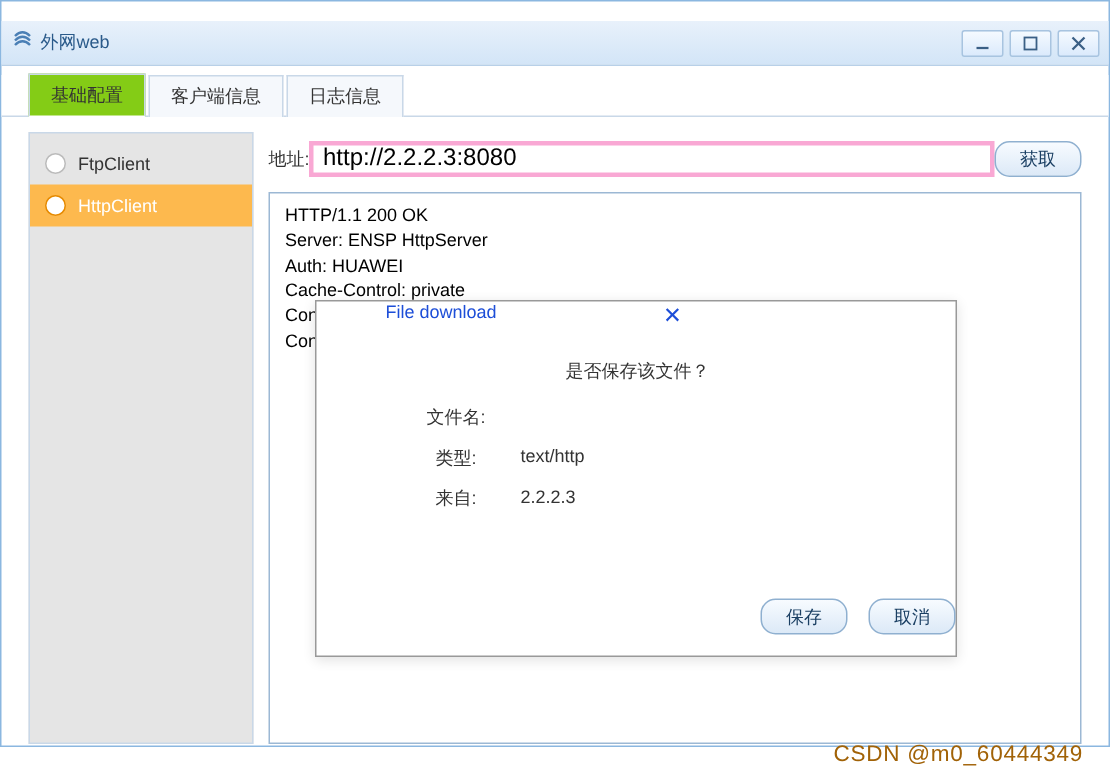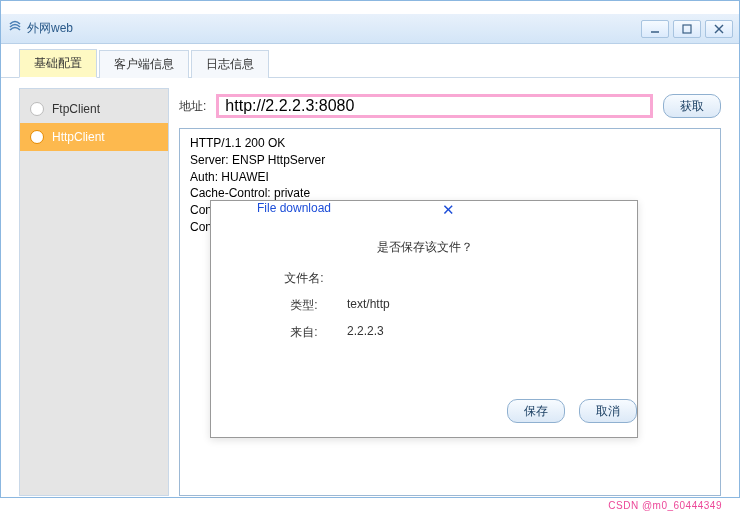--- a/index.html
+++ b/index.html
@@ -6,50 +6,50 @@
 body { background: #fff; width: 740px; height: 513px; overflow: hidden; position: relative; }
 
 .window { width: 740px; height: 498px; border: 1px solid #8bb7e0; background: #fff; }
 
 .titlebar { height: 30px; background: linear-gradient(to bottom, #e8f1fb, #d3e5f7); border-bottom: 1px solid #b8d0e8; display: flex; align-items: center; padding: 0 6px; color: #2a5a8a; font-size: 13px; margin-top: 13px; }
 .titlebar .title { flex: 1; display: flex; align-items: center; gap: 4px; }
 .titlebar .ctrl { width: 28px; height: 18px; border: 1px solid #a8c4e0; background: linear-gradient(#f5faff,#dbeafc); margin-left: 4px; display: flex; align-items: center; justify-content: center; color: #3a5f85; cursor: pointer; border-radius: 2px; }
 
 .tabbar { height: 28px; display: flex; align-items: flex-end; padding: 0 18px; background: #fff; border-bottom: 1px solid #c9d8e8; margin-top: 6px; }
 .tab { padding: 5px 14px; border: 1px solid #c9d8e8; border-bottom: none; margin-right: 2px; background: #f5f8fc; color: #333; cursor: pointer; position: relative; top: 1px; }
-.tab.active { background: #fef9c3; border-bottom: 1px solid #fff; }
+.tab.active { background: #84cc16; border-bottom: 1px solid #fff; }
 
 .body { display: flex; height: calc(100% - 30px - 6px - 28px); padding: 10px 18px 14px 18px; gap: 10px; }
 
 .sidebar { width: 150px; border: 1px solid #c9d8e8; background: #e5e5e5; padding-top: 6px; }
 .side-item { height: 28px; display: flex; align-items: center; padding: 0 10px; gap: 8px; cursor: pointer; color: #333; }
 .side-item.active { background: #fdb94e; color: #fff; }
 .side-item .dot { width: 14px; height: 14px; border-radius: 50%; border: 1px solid #bbb; background: #fff; }
 .side-item.active .dot { border-color: #e68a00; background: #fff; }
 
 .main { flex: 1; display: flex; flex-direction: column; }
-.addr-row { display: flex; align-items: center; gap: 10px; margin: 6px 0 10px 0; }
+.addr-row { display: flex; align-items: center; margin: 6px 0 10px 0; }
 .addr-row label { color: #333; }
 .addr-row input { flex: 1; height: 24px; border: 3px solid #f9a8d4; padding: 0 6px; font-size: 16px; }
 .btn { height: 24px; min-width: 58px; border: 1px solid #8fb0d0; background: linear-gradient(#f7fbff,#dce9f7); border-radius: 10px; cursor: pointer; padding: 0 12px; color: #1a3f63; }
 
 .response { flex: 1; border: 1px solid #9cb8d4; background: #fff; padding: 6px 10px; font-family: Arial, sans-serif; font-size: 12px; color: #000; line-height: 1.4; white-space: pre-line; position: relative; }
 
 .dialog { position: absolute; left: 210px; top: 200px; width: 428px; height: 238px; border: 1px solid #999; background: #fff; box-shadow: 0 2px 8px rgba(0,0,0,.12); }
 .dlg-title { height: 30px; display: flex; padding: 0 10px; color: #1d4ed8; border-bottom: 0; margin-left: 36px; }
 .dlg-title span { flex: 1; }
 .close-x { font-size: 15px; cursor: pointer; padding: 0 4px; }
 
 .dlg-body { padding: 8px 20px 0 22px; color: #333; text-align: center; }
 .dlg-q { margin-bottom: 14px; }
 .dlg-row { display: flex; margin-bottom: 10px; padding-left: 28px; }
 .dlg-row .lbl { width: 86px; }
 .dlg-btns { position: absolute; right: 0; bottom: 14px; display: flex; gap: 14px; }
 
-.watermark { position: absolute; right: 18px; bottom: 2px; color: #ec4899; font-size: 10px; font-family: Arial; letter-spacing: 0.5px; pointer-events: none; }
+.watermark { position: absolute; right: 18px; bottom: 2px; color: #a16207; font-size: 15px; font-family: Arial; letter-spacing: 0.5px; pointer-events: none; }
 </style>
 </head>
 <body>
 
 <div class="window">
   <div class="titlebar">
     <div class="title">
       <span>
         <svg width="16" height="16" viewBox="0 0 16 16">
             <path d="M3 5 Q8 0 13 5 M3 8 Q8 3 13 8 M3 11 Q8 6 13 11" stroke="#4a7fb5" stroke-width="1.6" fill="none"></path>

